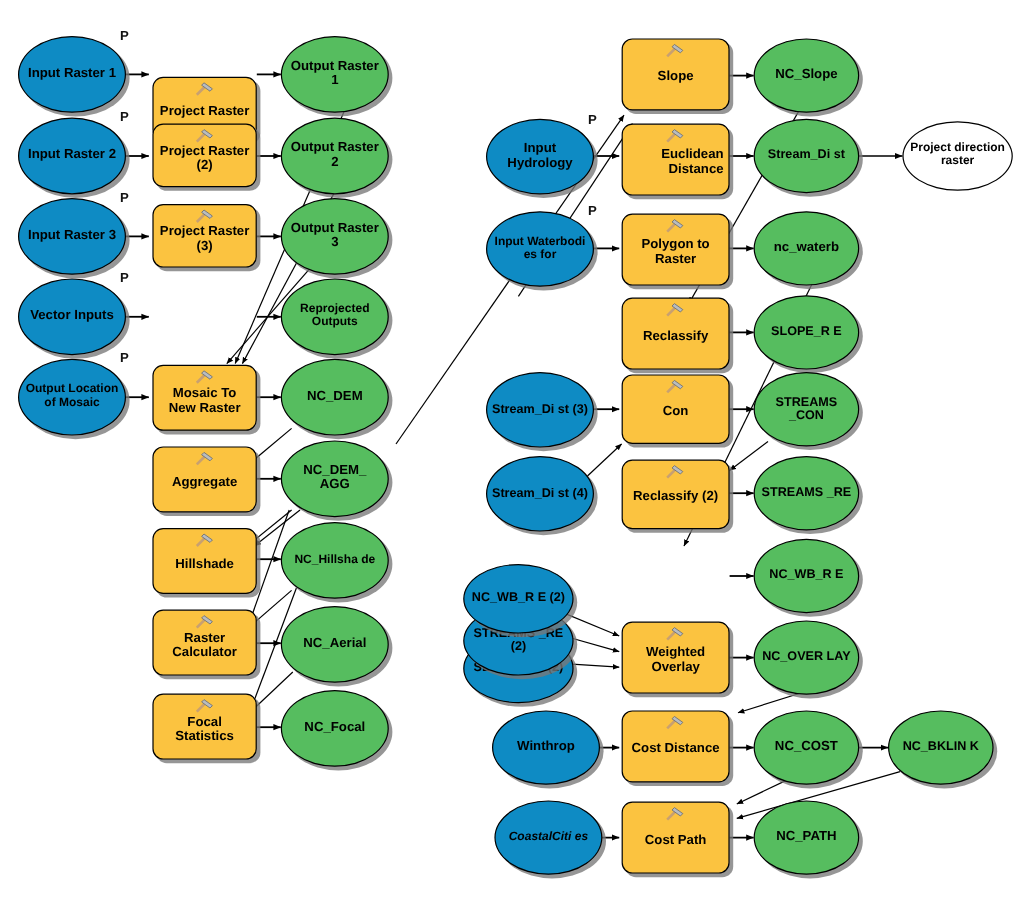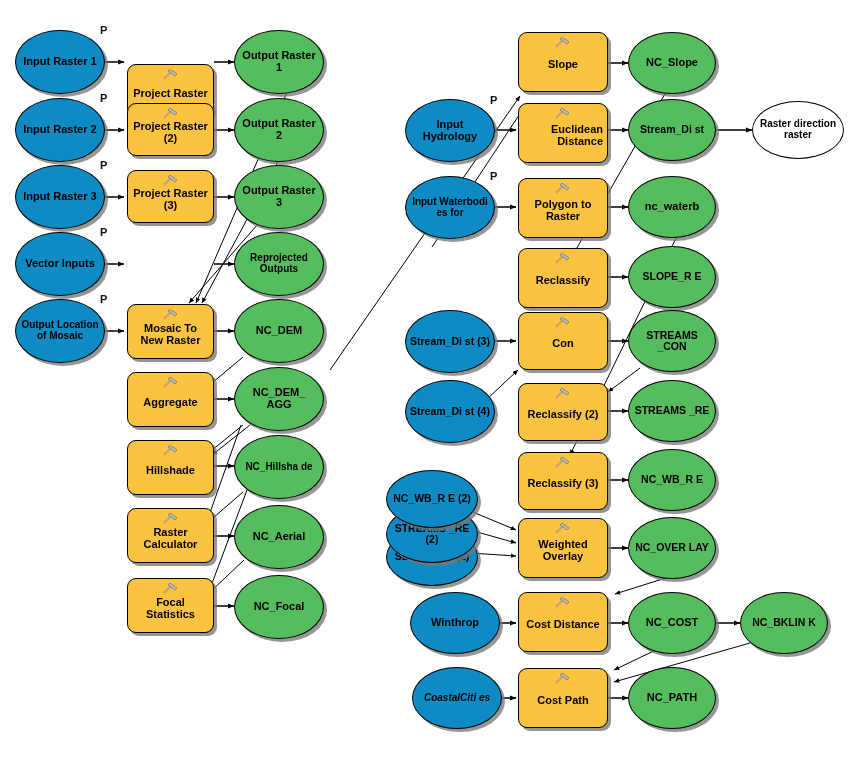--- a/index.html
+++ b/index.html
@@ -347,27 +347,20 @@
     </svg>
     <span class="lbl">Con</span>
   </div>
   <div class="node toolbox" style="left:518px;top:383px;width:90px;height:58px;">
     <svg class="toolicon" viewBox="0 0 20 14">
       <path d="M3,11 L11,3" stroke="#C8A070" stroke-width="2.2" fill="none"></path>
       <path d="M9,1 L16,6 L14,8 L7,3 z" fill="#B8BCC0" stroke="#6a6e72" stroke-width="0.7"></path>
     </svg>
     <span class="lbl">Reclassify (2)</span>
   </div>
-  <div class="node toolbox" style="left:518px;top:452px;width:90px;height:58px;">
-    <svg class="toolicon" viewBox="0 0 20 14">
-      <path d="M3,11 L11,3" stroke="#C8A070" stroke-width="2.2" fill="none"></path>
-      <path d="M9,1 L16,6 L14,8 L7,3 z" fill="#B8BCC0" stroke="#6a6e72" stroke-width="0.7"></path>
-    </svg>
-    <span class="lbl">Reclassify (3)</span>
-  </div>
   <div class="node toolbox" style="left:518px;top:518px;width:90px;height:60px;">
     <svg class="toolicon" viewBox="0 0 20 14">
       <path d="M3,11 L11,3" stroke="#C8A070" stroke-width="2.2" fill="none"></path>
       <path d="M9,1 L16,6 L14,8 L7,3 z" fill="#B8BCC0" stroke="#6a6e72" stroke-width="0.7"></path>
     </svg>
     <span class="lbl">Weighted Overlay</span>
   </div>
   <div class="node toolbox" style="left:518px;top:592px;width:90px;height:60px;">
     <svg class="toolicon" viewBox="0 0 20 14">
       <path d="M3,11 L11,3" stroke="#C8A070" stroke-width="2.2" fill="none"></path>
@@ -413,21 +406,21 @@
     <span class="lbl fs10">CoastalCiti es</span>
   </div>
 
   <div class="node ellipse green" style="left:628px;top:32px;width:88px;height:62px;">
     <span class="lbl fs11">NC_Slope</span>
   </div>
   <div class="node ellipse green" style="left:628px;top:99px;width:88px;height:62px;">
     <span class="lbl fs105">Stream_Di st</span>
   </div>
   <div class="node ellipse white" style="left:752px;top:101px;width:92px;height:58px;">
-    <span class="lbl fs10" style="font-weight:bold;">Raster direction raster</span>
+    <span class="lbl fs10" style="font-weight:bold;">Project direction raster</span>
   </div>
   <div class="node ellipse green" style="left:628px;top:176px;width:88px;height:62px;">
     <span class="lbl fs11">nc_waterb</span>
   </div>
   <div class="node ellipse green" style="left:628px;top:246px;width:88px;height:62px;">
     <span class="lbl fs105">SLOPE_R E</span>
   </div>
   <div class="node ellipse green" style="left:628px;top:310px;width:88px;height:62px;">
     <span class="lbl fs105">STREAMS _CON</span>
   </div>

